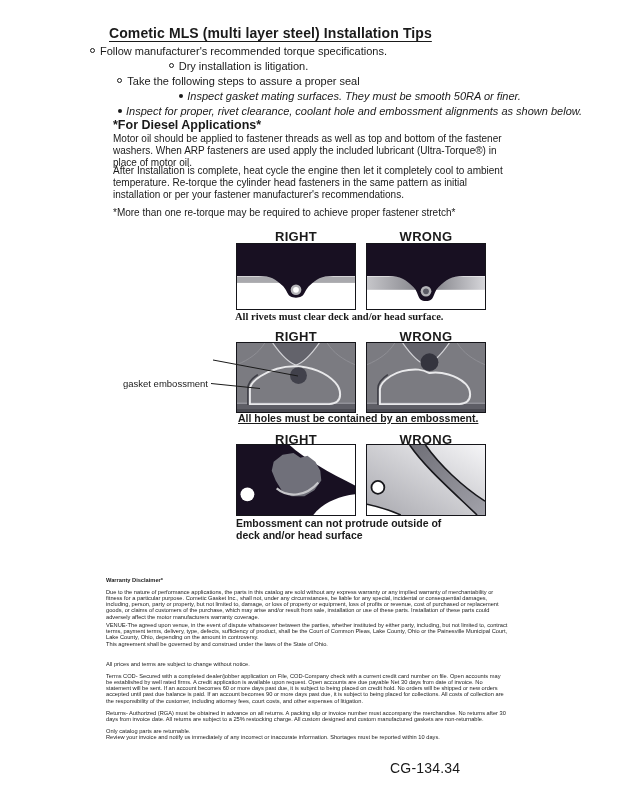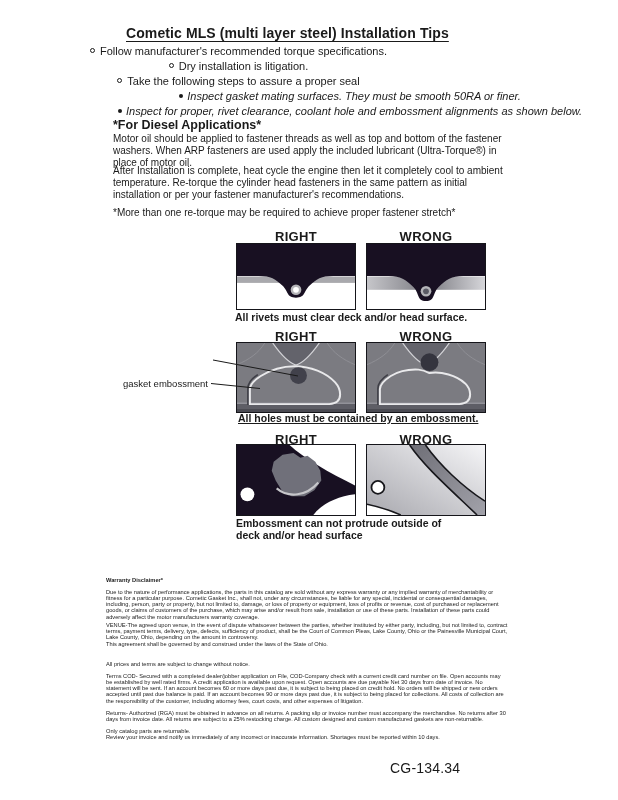--- a/index.html
+++ b/index.html
@@ -20,21 +20,21 @@
   .fine{font-size:5.7px;line-height:6.15px;color:#1c1c1c;width:402px;}
   .fine-h{font-size:5.7px;font-weight:bold;color:#1c1c1c;}
   .pgnum{font-size:14px;letter-spacing:.2px;}
   .overlay{position:absolute;left:0;top:0;width:618px;height:800px;pointer-events:none;}
 </style>
 </head>
 <body>
 
 <div id="page">
 
-  <div class="abs title" style="left:126px;top:25px;">Cometic MLS (multi layer steel) Installation Tips</div>
+  <div class="abs title" style="left:109px;top:25px;">Cometic MLS (multi layer steel) Installation Tips</div>
 
   <div class="abs bullets" style="left:90px;top:44px;">
     <div class="bullet-row">Follow manufacturer's recommended torque specifications.</div>
     <div class="bullet-row">Dry installation is litigation.</div>
     <div class="bullet-row">Take the following steps to assure a proper seal</div>
   </div>
   <div class="abs bullets" style="left:118px;top:89px;font-style:italic;">
     <div class="sub-row">Inspect gasket mating surfaces.  They must be smooth 50RA or finer.</div>
     <div class="sub-row">Inspect for proper, rivet clearance, coolant hole and embossment alignments as shown below.</div>
   </div>
@@ -70,21 +70,21 @@
       </defs>
       <rect width="119" height="66" fill="#ffffff"></rect>
       <rect x="0" y="33" width="119" height="13.5" fill="url(#gw1)"></rect>
       <path d="M0,0 H119 V32.5 H97 C85,32.5 80,36 72,44 C66,50 69,58 59.5,58 C50,58 53,50 47,44 C39,36 34,32.5 22,32.5 H0 Z" fill="#181022"></path>
       <circle cx="59.5" cy="48" r="7" fill="#181022"></circle>
       <circle cx="59.5" cy="48" r="5.4" fill="#b4b4b8"></circle>
       <circle cx="59.5" cy="48" r="2.9" fill="#5a5a64"></circle>
     </svg>
   </div>
 
-  <div class="abs cap" style="left:235px;top:311px;">All rivets must clear deck and/or head surface.</div>
+  <div class="abs cap" style="left:235px;top:311px;font-family:Liberation Serif, serif;">All rivets must clear deck and/or head surface.</div>
 
   <div class="abs rw" style="left:236px;top:329px;">RIGHT</div>
   <div class="abs rw" style="left:366px;top:329px;">WRONG</div>
 
   <div class="abs sml" style="left:98px;top:379px;width:110px;">gasket embossment</div>
 
   <div class="dbox" style="left:236px;top:342px;height:71px;">
     <svg viewBox="0 0 119 70" preserveAspectRatio="none">
       <rect width="119" height="70" fill="#7b7b81"></rect>
       <path d="M36,0 C45,13 52,20 59.5,22.5 C67,20 74,13 83,0 Z" fill="#63636b"></path>

